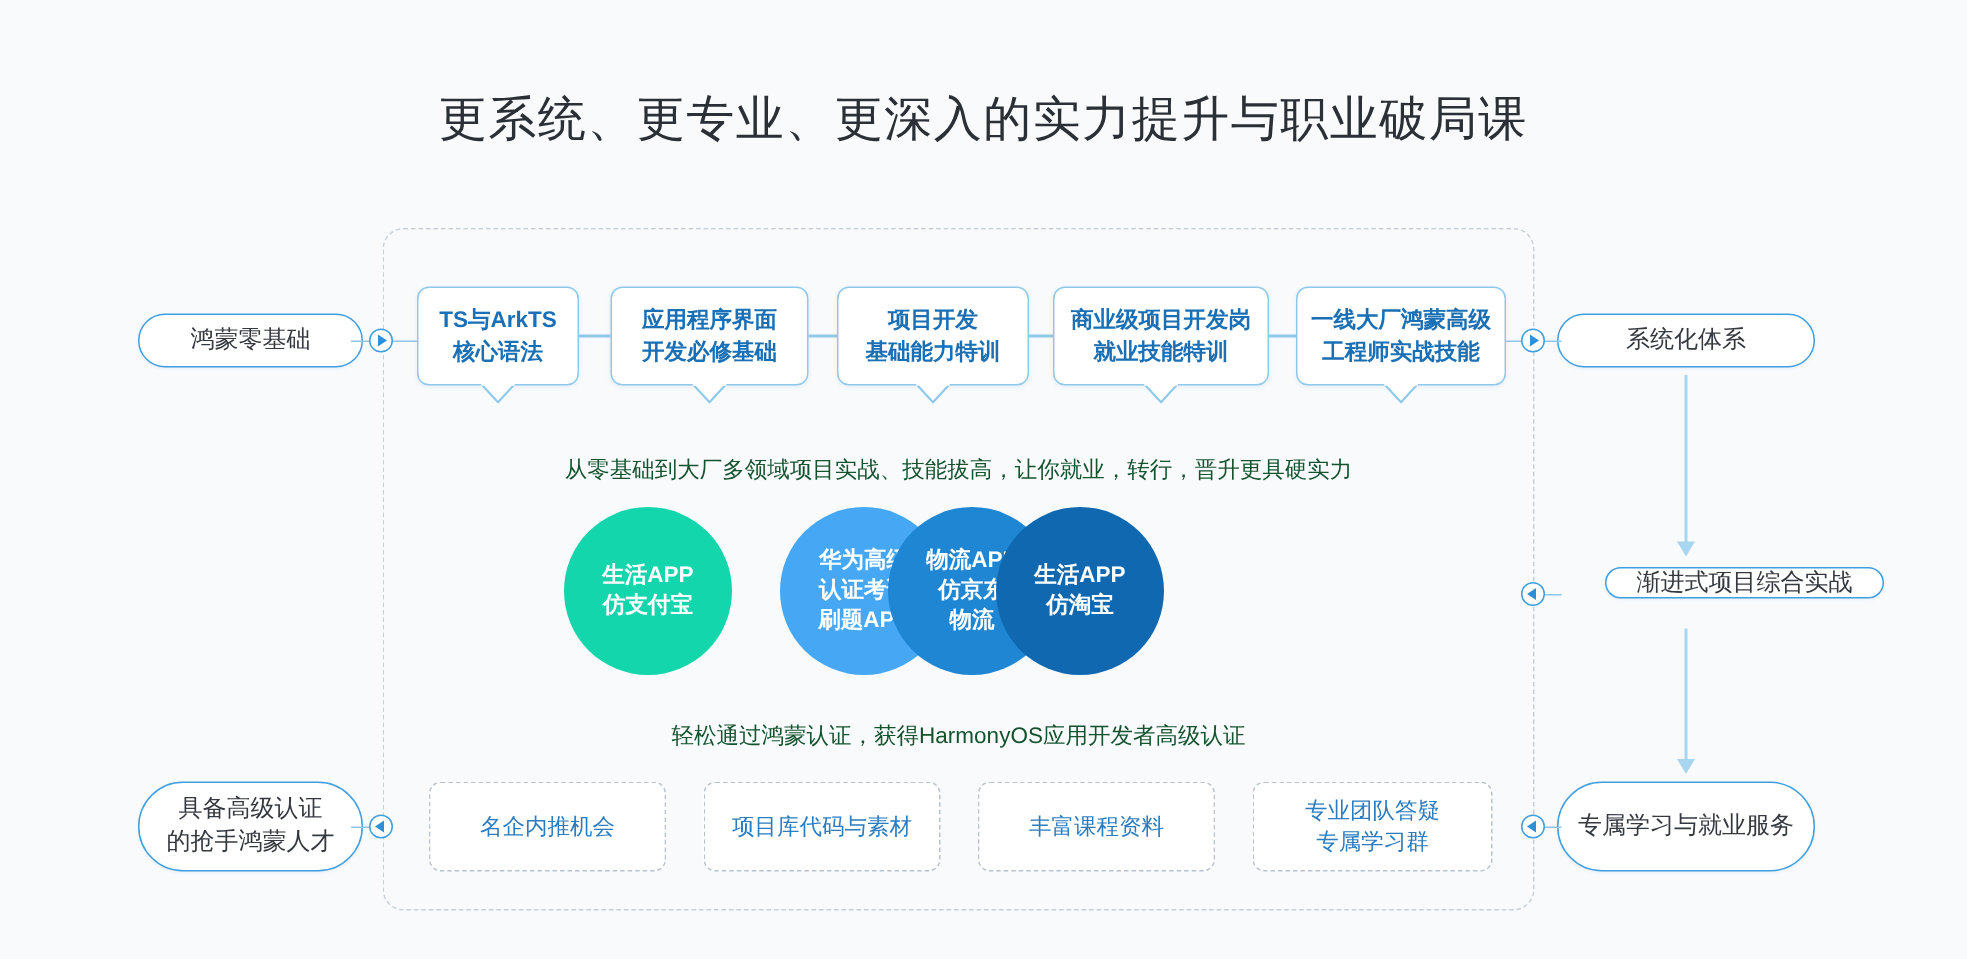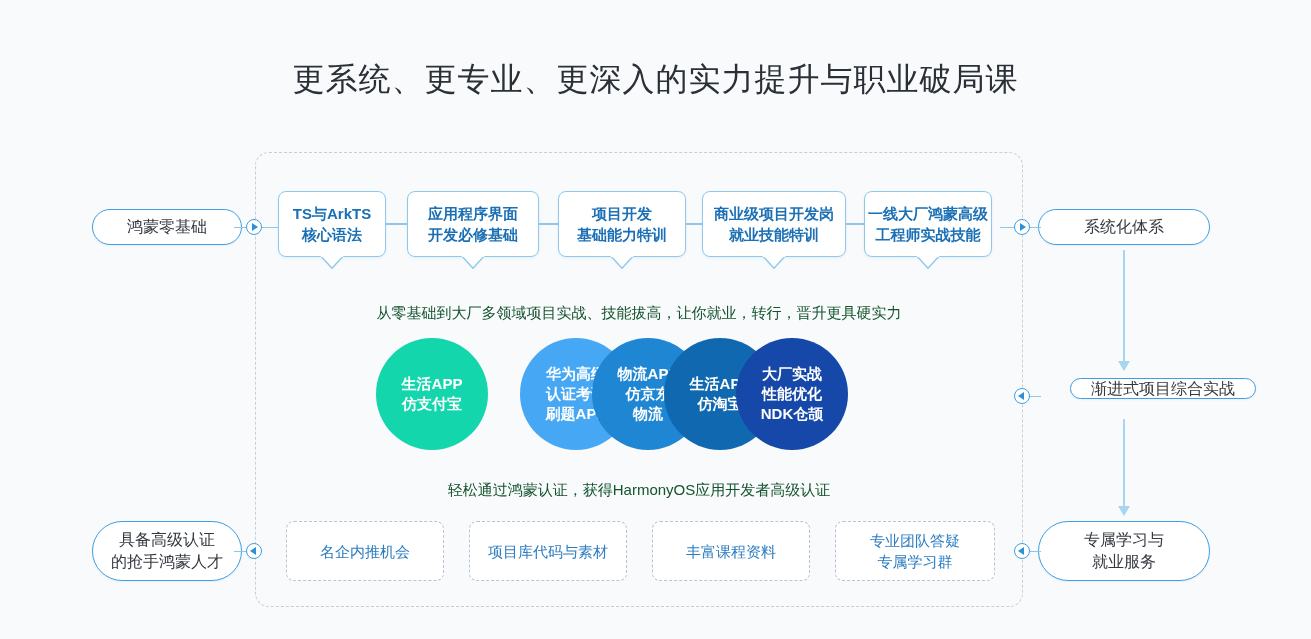--- a/index.html
+++ b/index.html
@@ -47,21 +47,21 @@
     text-align: center;
     box-shadow: 0 1px 2px rgba(60,120,180,.07);
   }
   .pill .ln { display: block; white-space: nowrap; }
 
   
   #pill-left-top     { left: 92px;  top: 209px; width: 150px; height: 36px; }
   #pill-right-top    { left: 1038px;top: 209px; width: 172px; height: 36px; }
   #pill-right-mid    { left: 1070px;top: 378px; width: 186px; height: 21px; }
   #pill-left-bottom  { left: 92px;  top: 521px; width: 150px; height: 60px; flex-direction: column; }
-  #pill-right-bottom { left: 1038px;top: 521px; width: 172px; height: 60px; flex-direction: column; }
+  #pill-right-bottom { left: 1038px;top: 521px; width: 172px; height: 60px; flex-direction: row; }
 
   
   .conn {
     position: absolute;
     width: 16px; height: 16px;
     border: 1.4px solid #3f9fe0;
     border-radius: 50%;
     background: #fff;
     display: flex; align-items: center; justify-content: center;
   }
@@ -269,21 +269,21 @@
       <span class="ln">商业级项目开发岗</span>
       <span class="ln">就业技能特训</span>
       <span class="notch">
         <svg width="24" height="14" viewBox="0 0 24 14">
           <path d="M0.8 0 L12 12.2 L23.2 0" fill="#ffffff" stroke="#8ec9ec" stroke-width="1.4" stroke-linejoin="round"></path>
           <path d="M0.8 0 L23.2 0" stroke="#ffffff" stroke-width="2.2"></path>
         </svg>
       </span>
     </div>
     <div class="linkbar" style="left: 846px; width: 18px;"></div>
-    <div class="step" style="left: 864px; width: 128px;">
+    <div class="step" style="left: 864px; width: 140px;">
       <span class="ln">一线大厂鸿蒙高级</span>
       <span class="ln">工程师实战技能</span>
       <span class="notch">
         <svg width="24" height="14" viewBox="0 0 24 14">
           <path d="M0.8 0 L12 12.2 L23.2 0" fill="#ffffff" stroke="#8ec9ec" stroke-width="1.4" stroke-linejoin="round"></path>
           <path d="M0.8 0 L23.2 0" stroke="#ffffff" stroke-width="2.2"></path>
         </svg>
       </span>
     </div>
   </div>
@@ -303,25 +303,20 @@
     </div>
     <div class="bubble" style="left: 337px; background: rgb(31, 134, 212); z-index: 13;">
       <span class="ln">物流APP</span>
       <span class="ln">仿京东</span>
       <span class="ln">物流</span>
     </div>
     <div class="bubble" style="left: 409px; background: rgb(16, 105, 176); z-index: 14;">
       <span class="ln">生活APP</span>
       <span class="ln">仿淘宝</span>
     </div>
-    <div class="bubble" style="left: 481px; background: rgb(21, 72, 168); z-index: 15;">
-      <span class="ln">大厂实战</span>
-      <span class="ln">性能优化</span>
-      <span class="ln">NDK仓颉</span>
-    </div>
   </div>
 
 <div id="perks-row">
     <div class="perk" style="left: 286px; width: 158px;">
       <span class="ln">名企内推机会</span>
     </div>
     <div class="perk" style="left: 469px; width: 158px;">
       <span class="ln">项目库代码与素材</span>
     </div>
     <div class="perk" style="left: 652px; width: 158px;">

